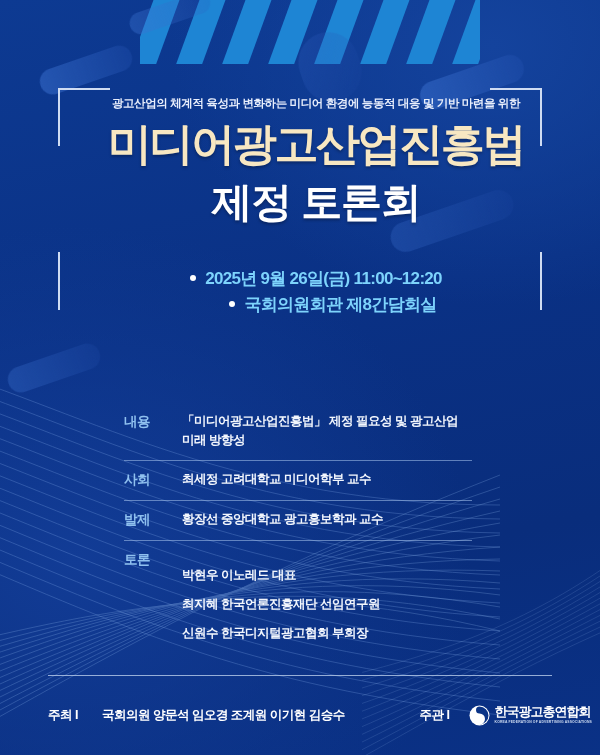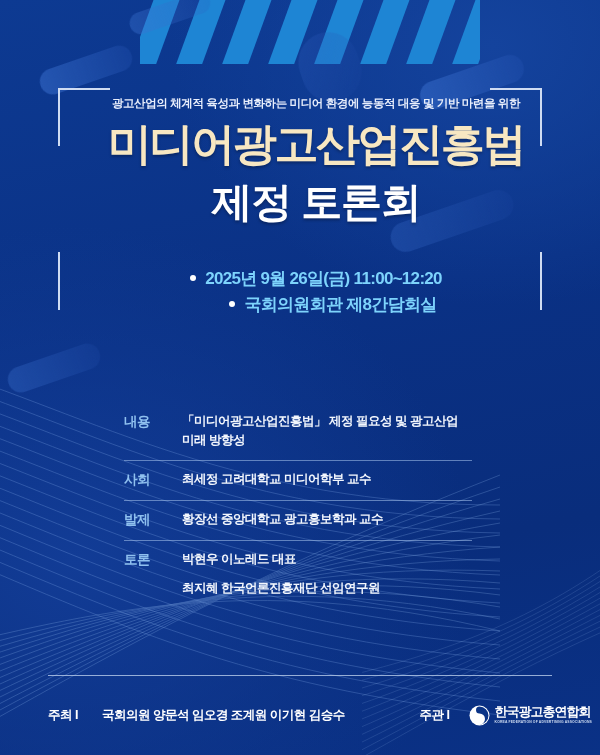--- a/index.html
+++ b/index.html
@@ -187,21 +187,21 @@
   }
   .pvalue {
     flex: 1 1 auto;
     color: #f2f6fd;
     font-size: 12.5px;
     font-weight: 600;
     letter-spacing: -0.5px;
     line-height: 1.5;
   }
   .pvalue .sub-line { display: block; margin-top: 10px; }
-  .pvalue .sub-line:first-child { margin-top: 0; }
+  .pvalue .sub-line:first-child { margin-top: 16px; }
 
   
   .footer-rule {
     position: absolute;
     left: 48px;
     top: 675px;
     width: 504px;
     height: 1px;
     background: rgba(197,216,242,0.75);
   }
@@ -373,20 +373,21 @@
     <div class="prow prow-pad">
       <div class="plabel">발제</div>
       <div class="pvalue">황장선 중앙대학교 광고홍보학과 교수</div>
     </div>
 
     <div class="prow prow-pad">
       <div class="plabel">토론</div>
       <div class="pvalue">
         <span class="sub-line">박현우 이노레드 대표</span>
         <span class="sub-line">최지혜 한국언론진흥재단 선임연구원</span>
+        <span class="sub-line">신원수 한국디지털광고협회 부회장</span>
       </div>
     </div>
 
 
   </div>
 
   <div class="footer-rule"></div>
 
   <div class="footer">
 

